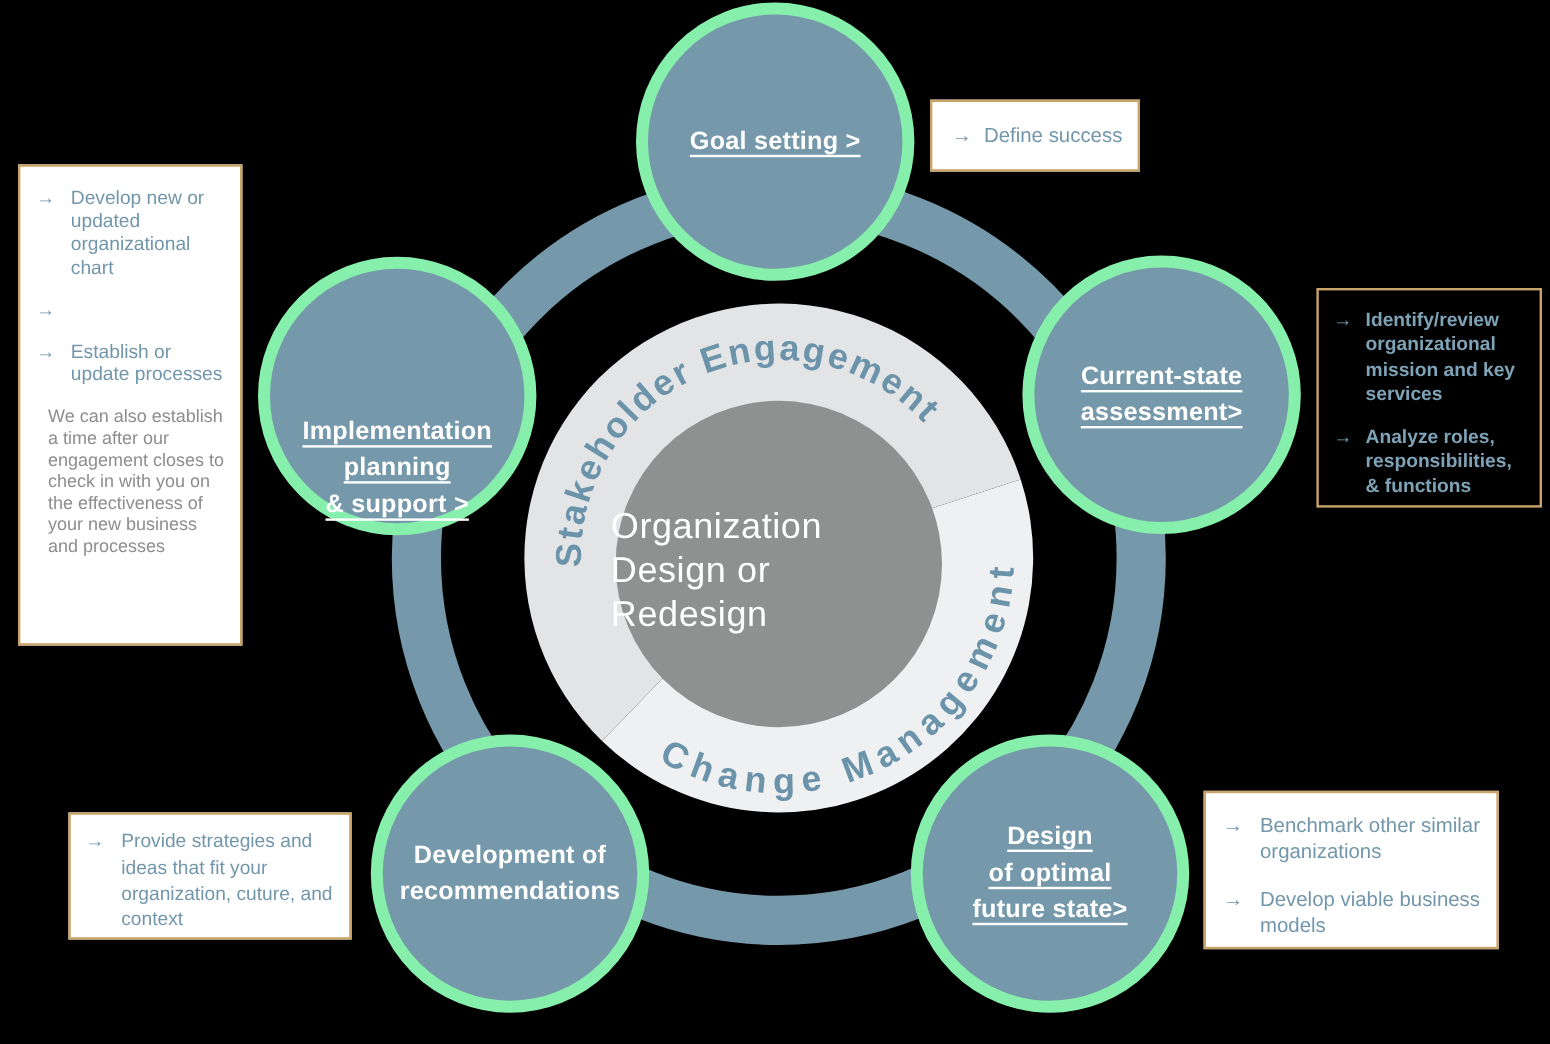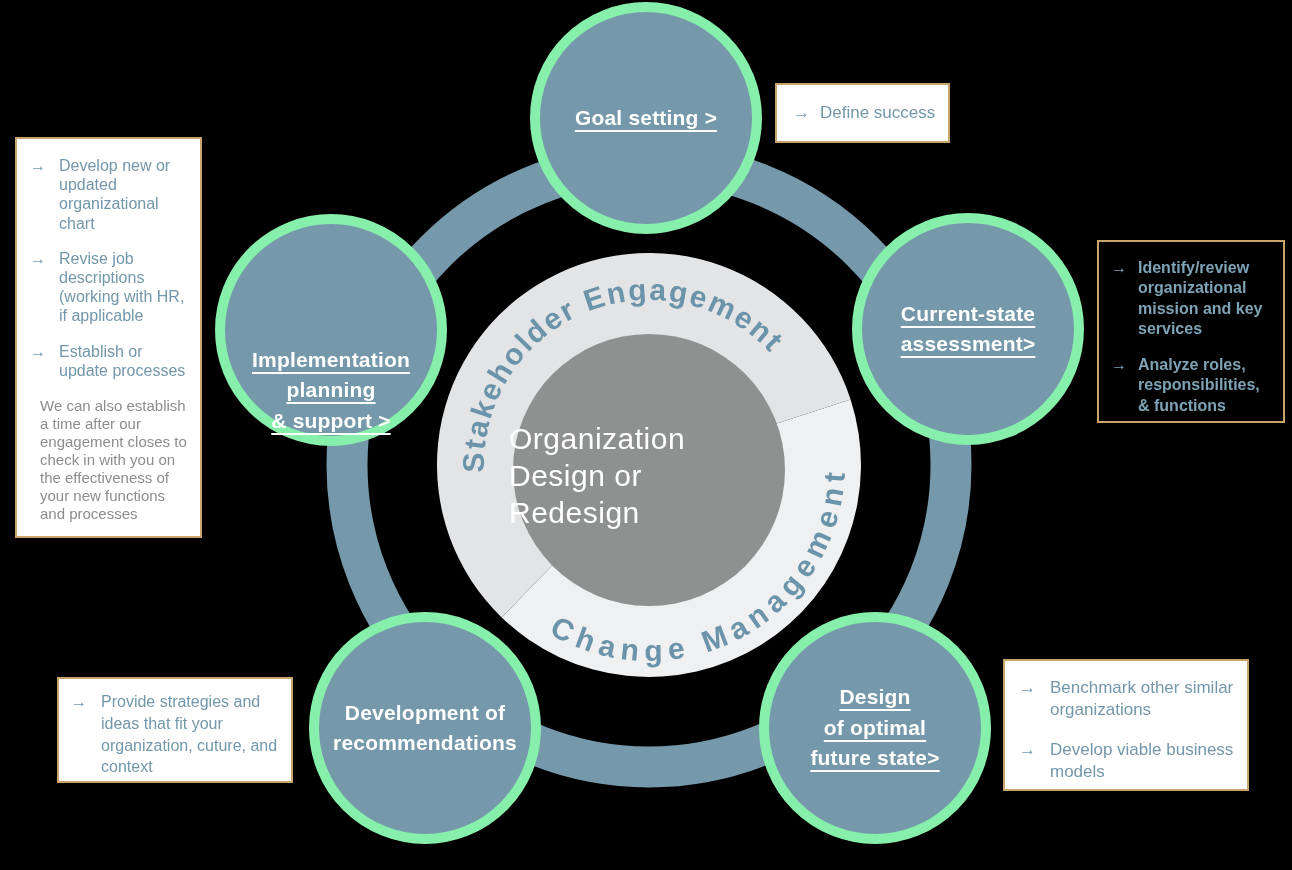--- a/index.html
+++ b/index.html
@@ -169,23 +169,22 @@
   </div>
 
   <div class="callout white" id="box-impl">
     <div class="bullets">
       <div class="bullet">
         <span class="arr">→</span>
         <span>Develop new or updated organizational chart</span>
       </div>
       <div class="bullet">
         <span class="arr">→</span>
-        <span>Revise job descriptions (working with HR, if applicable</span>
       </div>
       <div class="bullet">
         <span class="arr">→</span>
         <span>Establish or update processes</span>
       </div>
     </div>
-    <div class="note">We can also establish a time after our engagement closes to check in with you on the effectiveness of your new functions and processes</div>
+    <div class="note">We can also establish a time after our engagement closes to check in with you on the effectiveness of your new business and processes</div>
   </div>
 
 </div>
 
 </body></html>

